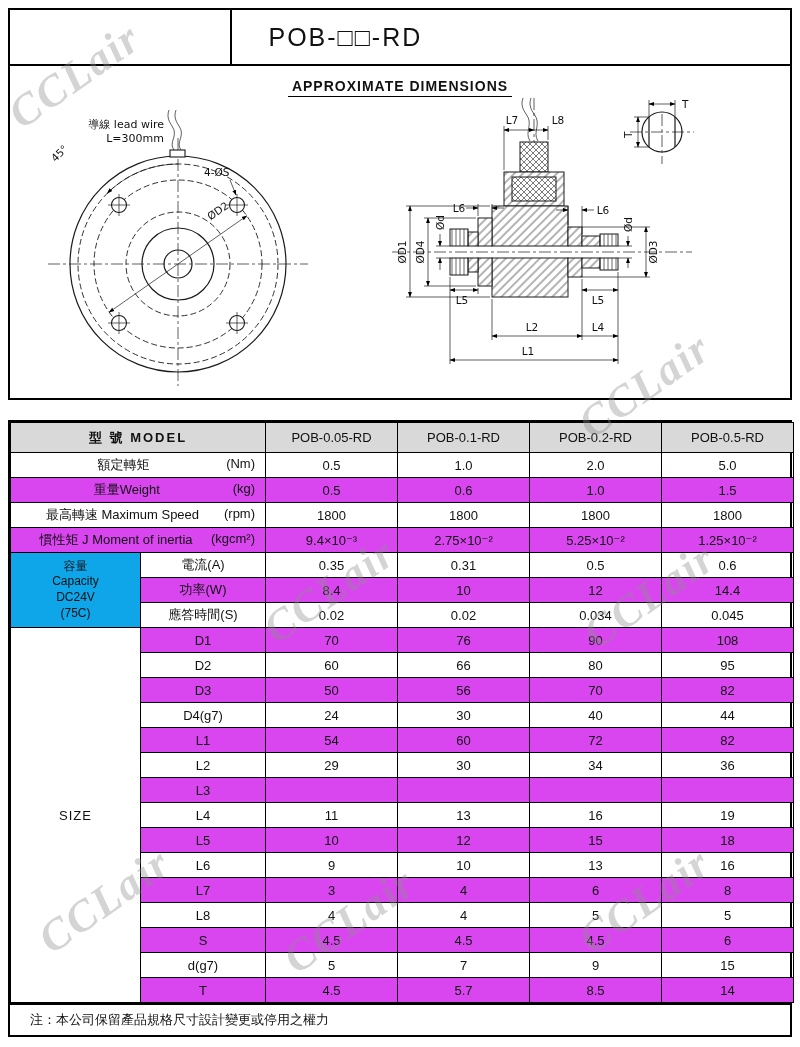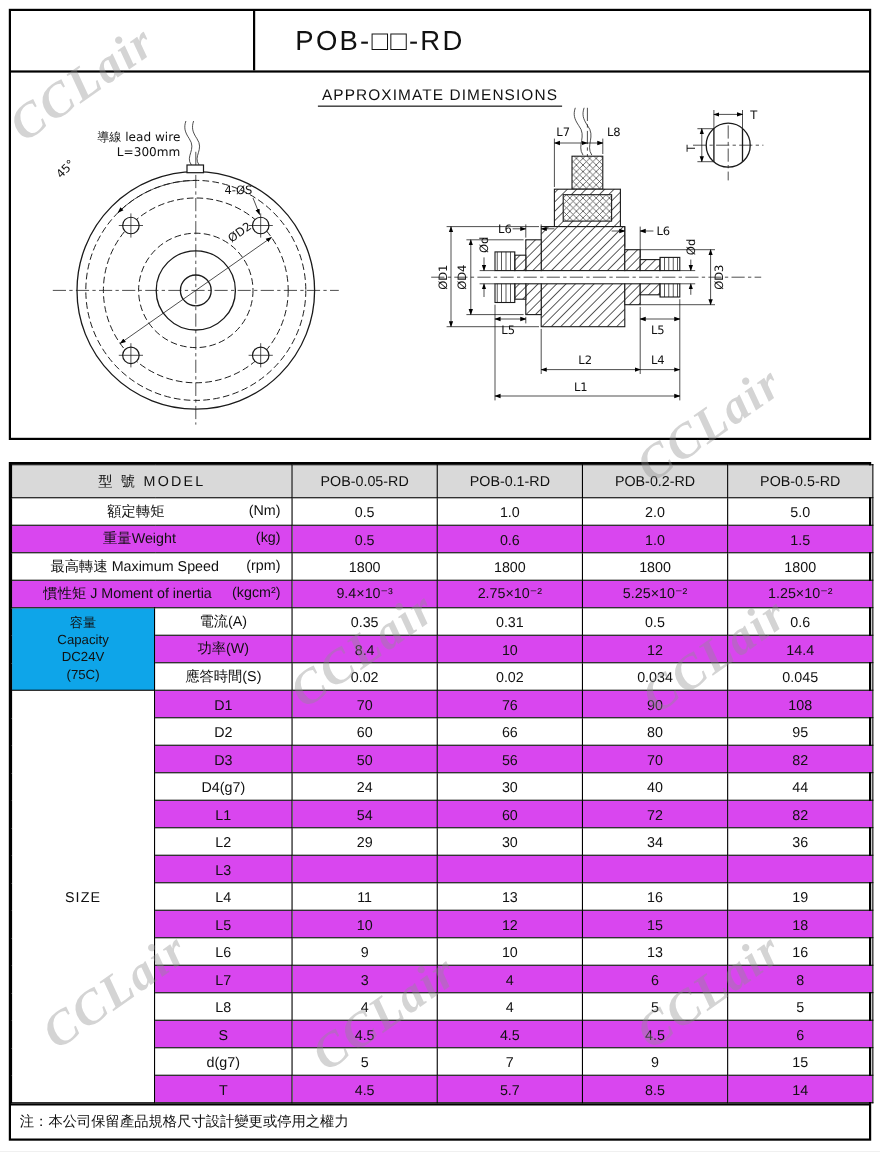--- a/index.html
+++ b/index.html
@@ -8,41 +8,41 @@
   .page{position:relative;width:800px;height:1047px;background:#fff;padding:8px;overflow:hidden;margin:0 auto}
 
   
   .top-box{border:2px solid #000}
   .hdr-row{display:flex;height:56px;border-bottom:2px solid #000}
   .hdr-cell{display:flex;align-items:center;justify-content:center}
   .cell-logo{width:28.5%;border-right:2px solid #000}
   .cell-title{width:42.5%;border-right:2px solid #000;font-size:20px;letter-spacing:1px}
   .cell-model{width:29%;font-size:25px;letter-spacing:2px}
   .draw-area{position:relative;height:332px;overflow:hidden}
-  .draw-head{position:absolute;top:12px;left:0;width:100%;text-align:center;font-size:14px;font-weight:normal;letter-spacing:1px;z-index:2}
+  .draw-head{position:absolute;top:12px;left:0;width:100%;text-align:center;font-size:14px;font-weight:bold;letter-spacing:1px;z-index:2}
   .draw-head span{border-bottom:1.5px solid #000;padding:0 4px 2px}
   .front-svg{position:absolute;left:18px;top:28px}
   .sec-svg{position:absolute;left:352px;top:18px}
 
   .gap{height:20px}
 
   
   .tbl-box{border:2px solid #000}
   table.spec{width:100%;border-collapse:collapse;table-layout:fixed}
   .spec td{border:1px solid #000;height:25px;font-size:13px;text-align:center;vertical-align:middle;padding:0 4px;overflow:hidden}
   .spec tr.hdr td{height:30px;background:#d9d9d9}
-  .mh{font-weight:normal;font-size:14px;letter-spacing:2px}
+  .mh{font-weight:bold;font-size:14px;letter-spacing:2px}
   .mc{font-size:13.5px}
   tr.sh td{background:#d946ef}
   .spec td.lab{text-align:center;padding:0 10px}
   .spec td.lab .lu{float:right}
   .spec td.grp{background:#0ea5e9;white-space:pre-line;font-size:12px;line-height:1.3}
   .spec td.szgrp{background:#fff;font-size:13px;letter-spacing:1px}
   .c-g{width:130px}.c-s{width:125px}.c-v{width:132px}
-  .note{border-top:2px solid #000;padding:6px 8px;font-size:13px;text-align:left}
+  .note{border-top:2px solid #000;padding:6px 20px;font-size:13px;text-align:left}
 
   
   .wm{position:absolute;z-index:6;font-family:"Liberation Serif","DejaVu Serif",serif;font-weight:bold;font-style:italic;font-size:44px;letter-spacing:2px;color:#8f8f8f;opacity:.38;transform:rotate(-35deg);pointer-events:none;user-select:none;white-space:nowrap}
 
   
   svg text{font-family:"DejaVu Sans","Liberation Sans",sans-serif;font-size:10.5px;fill:#111}
   svg text.cjk{font-size:11px}
   .s{fill:none;stroke:#1a1a1a;stroke-width:1.2}
   .sf{fill:#fff;stroke:#1a1a1a;stroke-width:1.1}
   .d{fill:none;stroke:#1a1a1a;stroke-width:.9;stroke-dasharray:6 3}

